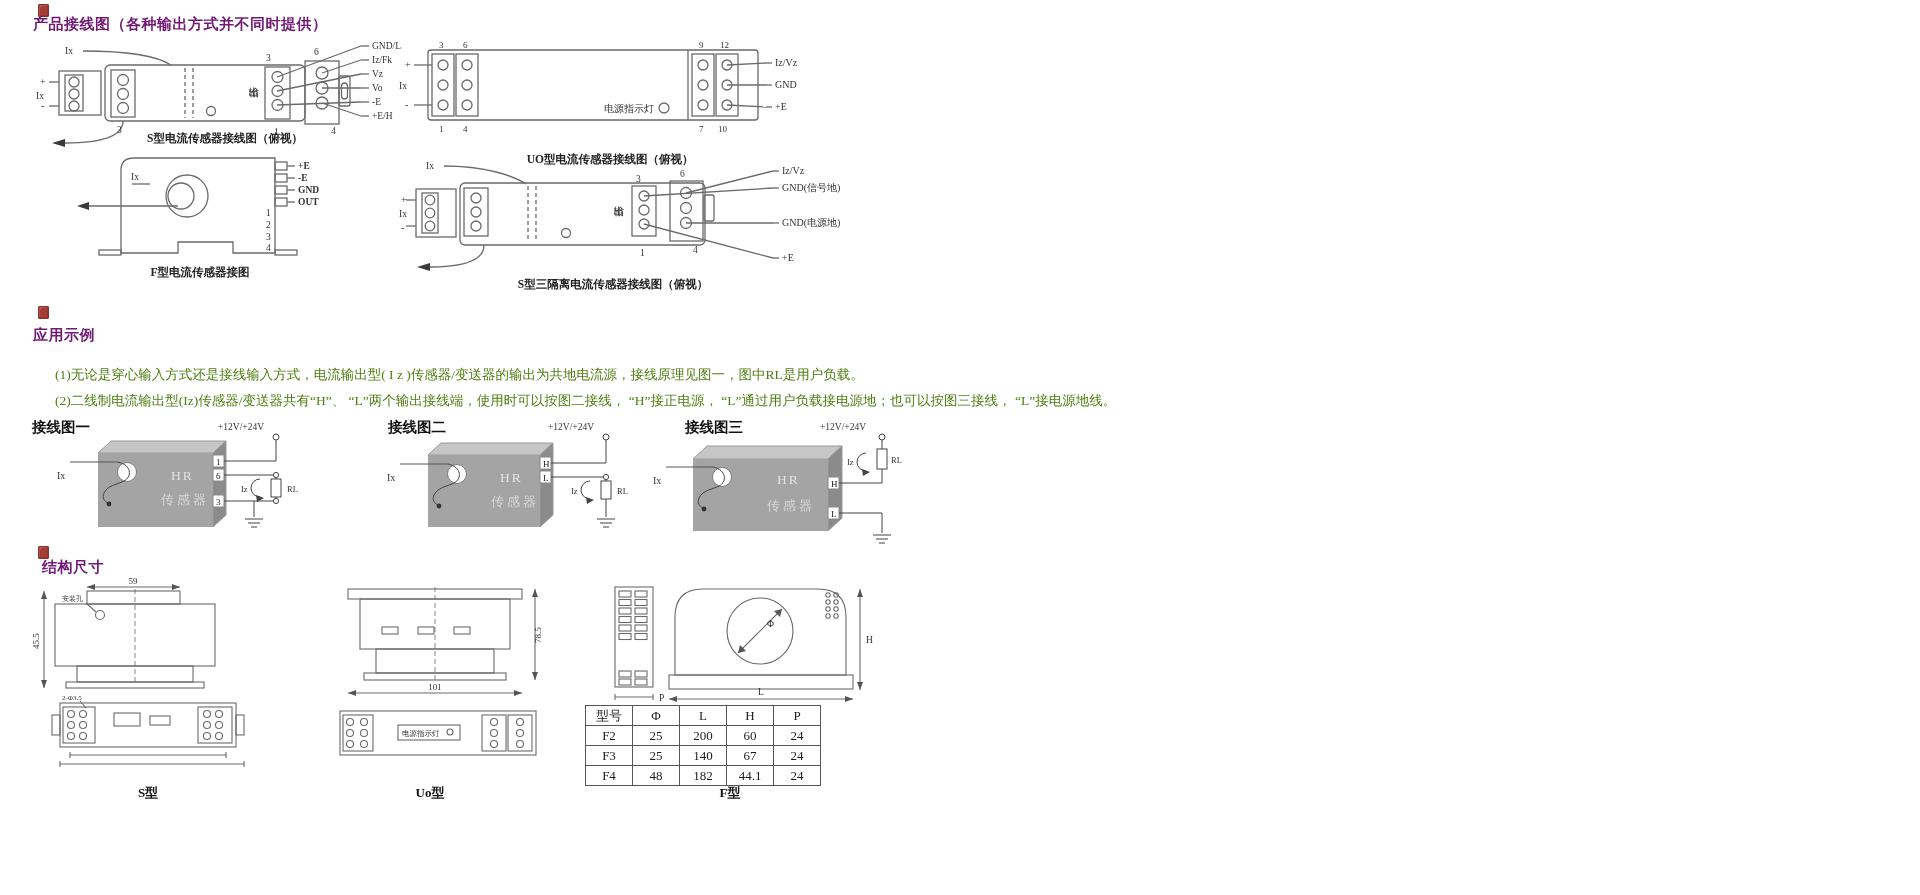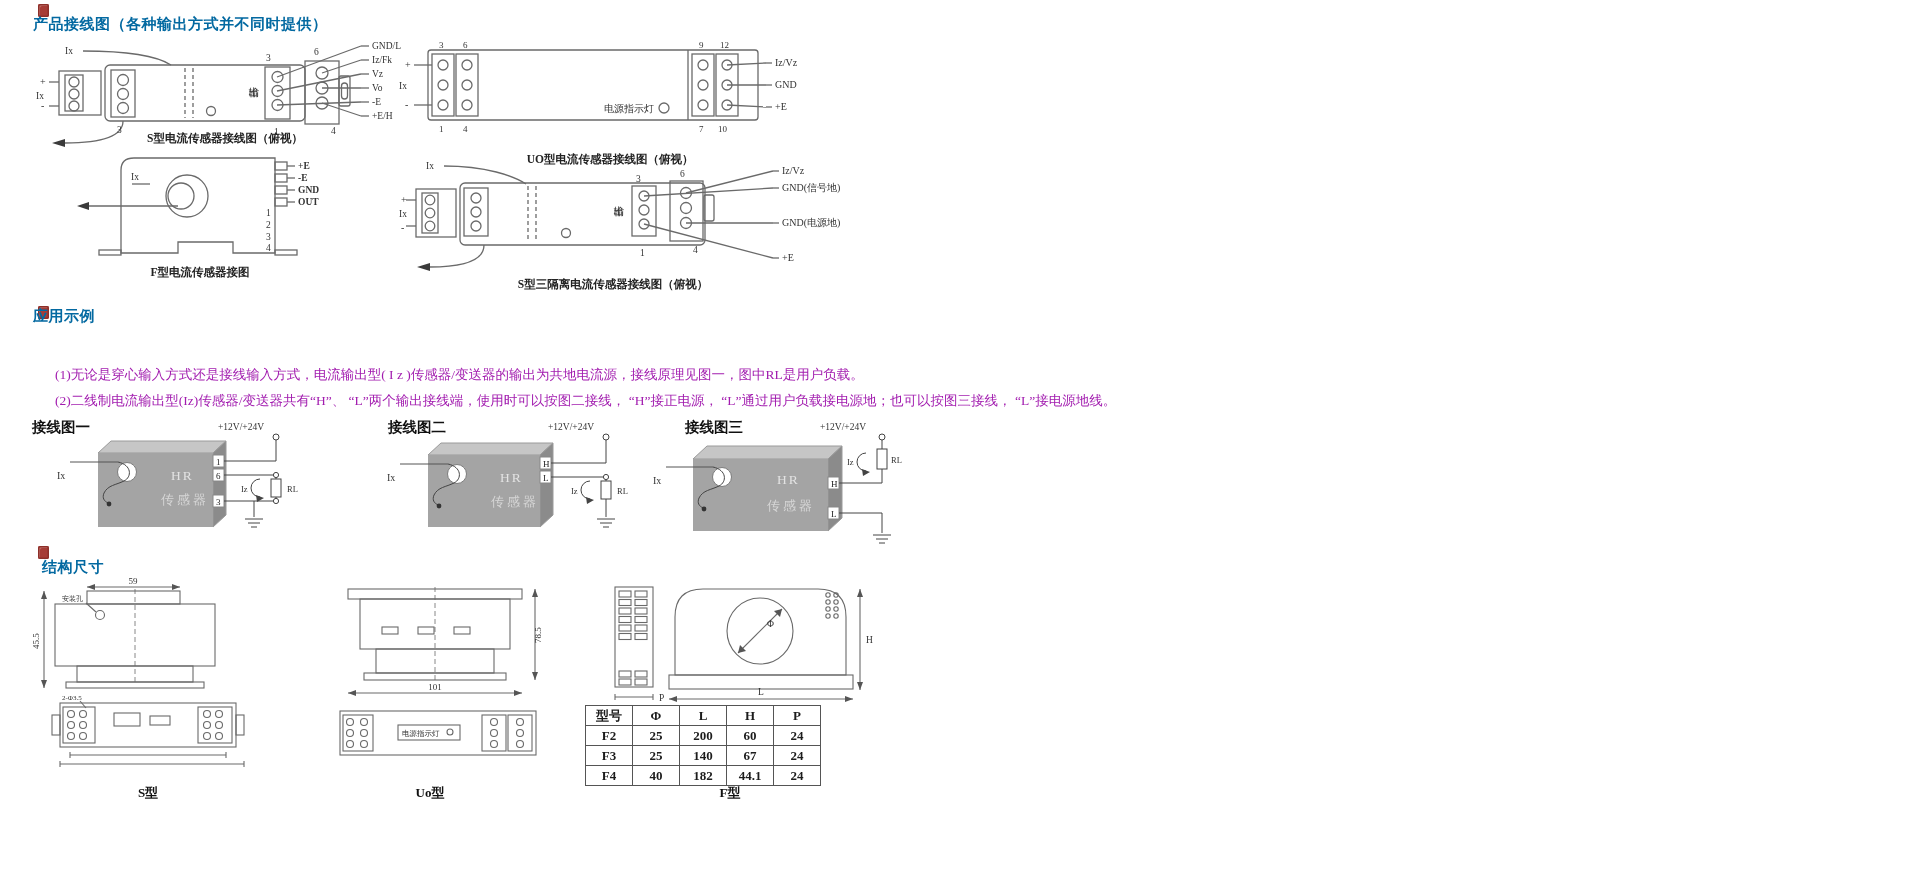--- a/index.html
+++ b/index.html
@@ -2,25 +2,25 @@
 <html><head>
 <meta charset="utf-8">
 <style>
   html,body{margin:0;padding:0;}
   body{width:1920px;height:895px;background:#ffffff;position:relative;overflow:hidden;
        font-family:"Liberation Serif", serif;color:#222;}
   .abs{position:absolute;}
   .marker{width:11px;height:13px;background:#a63c36;border-radius:2px;
           box-shadow:inset 0 0 0 1.5px #8d2f29, inset 2px 2px 0 0 #c97d76;}
   .sec-title{font-family:"Liberation Sans", sans-serif;font-weight:bold;font-size:15px;
-             color:#0369a1;letter-spacing:.5px;white-space:nowrap;}
-  .para{font-size:13.5px;color:#a21caf;white-space:nowrap;}
+             color:#701a75;letter-spacing:.5px;white-space:nowrap;}
+  .para{font-size:13.5px;color:#4d7c0f;white-space:nowrap;}
   svg{font-family:"Liberation Serif", serif;}
   table.dim{border-collapse:collapse;font-size:13px;color:#1c1c1c;background:#fff;}
-  table.dim th, table.dim td{border:1px solid #555;text-align:center;font-weight:bold;
+  table.dim th, table.dim td{border:1px solid #555;text-align:center;font-weight:normal;
              padding:0 9px;height:19px;min-width:28px;}
 </style>
 </head>
 <body>
 
 <div class="marker abs" style="left:38px;top:4px"></div>
 <div class="sec-title abs" style="left:33px;top:15px">产品接线图（各种输出方式并不同时提供）</div>
 
 <svg class="abs" style="left:35px;top:38px" width="380" height="245" viewBox="0 0 380 245">
   <g stroke="#6a6a6a" fill="none" stroke-width="1.3">
@@ -213,21 +213,21 @@
     <text x="295" y="218">4</text>
     <text x="384" y="139" font-size="10">Iz/Vz</text>
     <text x="384" y="156" font-size="10">GND(信号地)</text>
     <text x="384" y="191" font-size="10">GND(电源地)</text>
     <text x="384" y="226" font-size="10">+E</text>
     <text x="215" y="253" text-anchor="middle" font-size="11.5" font-weight="bold" fill="#222">S型三隔离电流传感器接线图（俯视）</text>
   </g>
 </svg>
 
 <div class="marker abs" style="left:38px;top:306px"></div>
-<div class="sec-title abs" style="left:33px;top:307px">应用示例</div>
+<div class="sec-title abs" style="left:33px;top:326px">应用示例</div>
 <div class="para abs" style="left:55px;top:366px">(1)无论是穿心输入方式还是接线输入方式，电流输出型( I z )传感器/变送器的输出为共地电流源，接线原理见图一，图中RL是用户负载。</div>
 <div class="para abs" style="left:55px;top:392px">(2)二线制电流输出型(Iz)传感器/变送器共有“H”、 “L”两个输出接线端，使用时可以按图二接线， “H”接正电源， “L”通过用户负载接电源地；也可以按图三接线， “L”接电源地线。</div>
 
 <svg class="abs" style="left:30px;top:415px" width="880" height="135" viewBox="0 0 880 135">
 
   <g>
     <text x="2" y="17" font-size="14.5" font-weight="bold" fill="#111">接线图一</text>
     <polygon points="68,38 183,38 196,26 81,26" fill="#c6c6c6" stroke="#9a9a9a"></polygon>
     <polygon points="183,38 196,26 196,100 183,112" fill="#8b8b8b" stroke="#9a9a9a"></polygon>
     <rect x="68" y="38" width="115" height="74" fill="#a4a4a4" stroke="none"></rect>
@@ -510,20 +510,20 @@
     </tr>
     <tr>
       <td>F3</td>
       <td>25</td>
       <td>140</td>
       <td>67</td>
       <td>24</td>
     </tr>
     <tr>
       <td>F4</td>
-      <td>40</td>
+      <td>48</td>
       <td>182</td>
       <td>44.1</td>
       <td>24</td>
     </tr>
   </tbody>
     </table>
 </div>
 
 </body></html>

